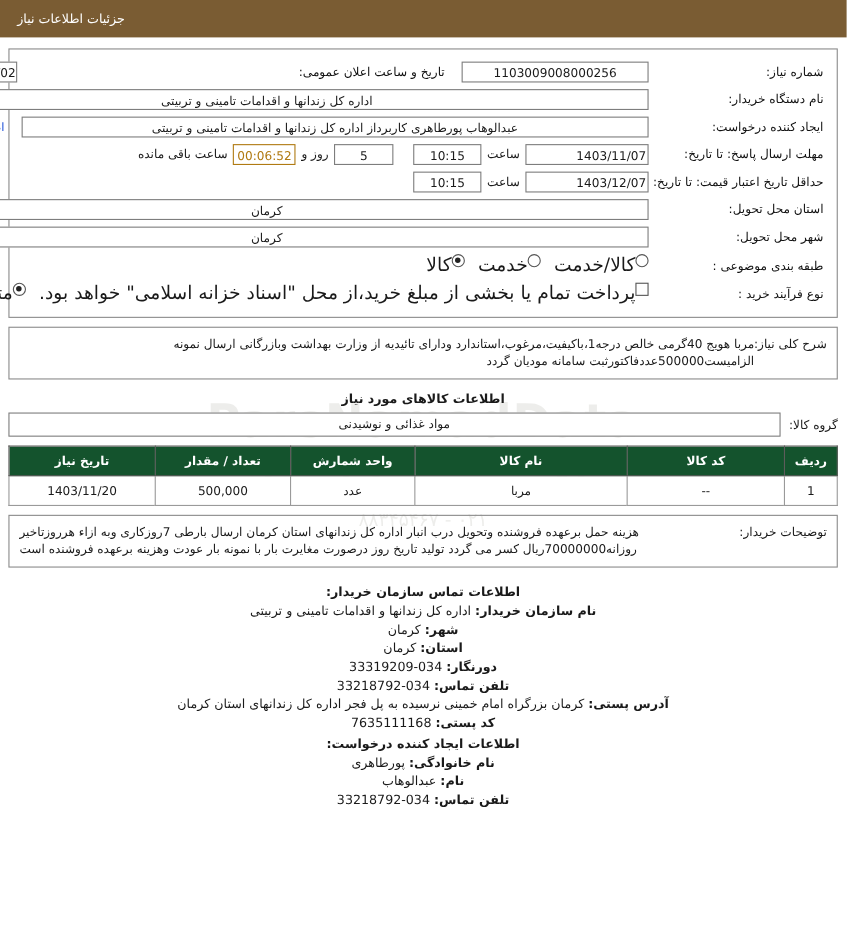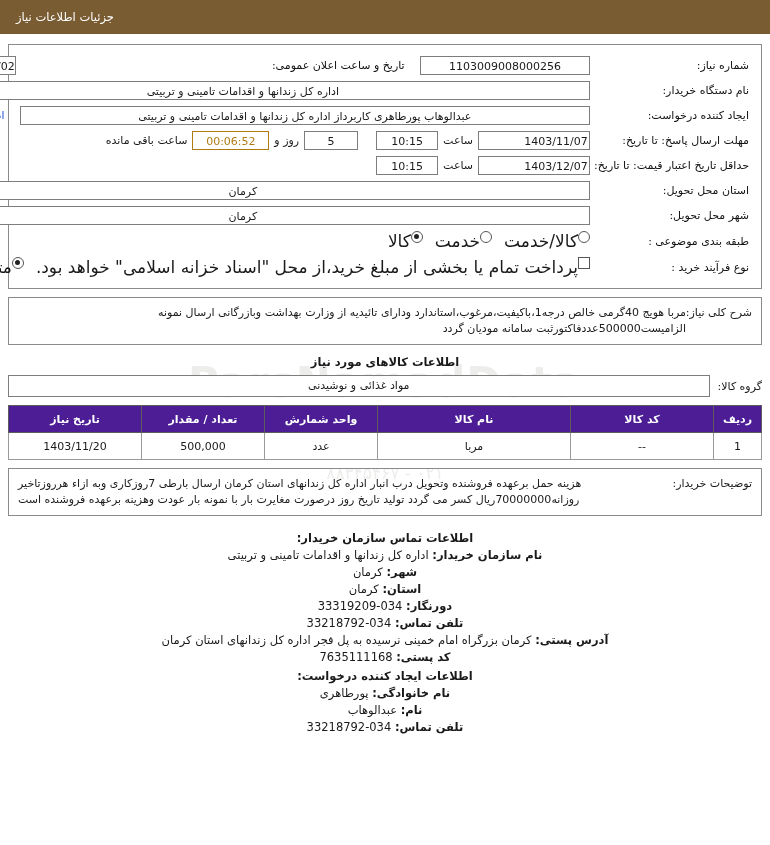--- a/index.html
+++ b/index.html
@@ -94,21 +94,21 @@
     text-align: center;
     font-size: 11px;
     overflow: hidden;
     white-space: nowrap;
     box-sizing: border-box;
   }
   .box.date { width: 112px; padding-left: 44px; }
   .box.time { width: 62px; }
   .box.num { width: 54px; }
   .box.timer {
-    width: 77px;
+    width: 57px;
     color: #b07a12;
     border-color: #b07a12;
   }
   .inline-lbl {
     font-size: 11px;
     white-space: nowrap;
     padding: 0 5px;
   }
   .link {
     color: #1c4fd8;
@@ -204,21 +204,21 @@
     text-align: center;
     font-size: 11px;
   }
   table.grid {
     width: calc(100% - 16px);
     margin: 8px 8px 0 8px;
     border-collapse: collapse;
     font-size: 11px;
   }
   table.grid th {
-    background: #4c1d95;
+    background: #14532d;
     color: #fff;
     font-weight: bold;
     border: 1px solid #5d5c5b;
     height: 24px;
     font-size: 11px;
   }
   table.grid td {
     border: 1px solid #9a9a9a;
     height: 24px;
     text-align: center;

